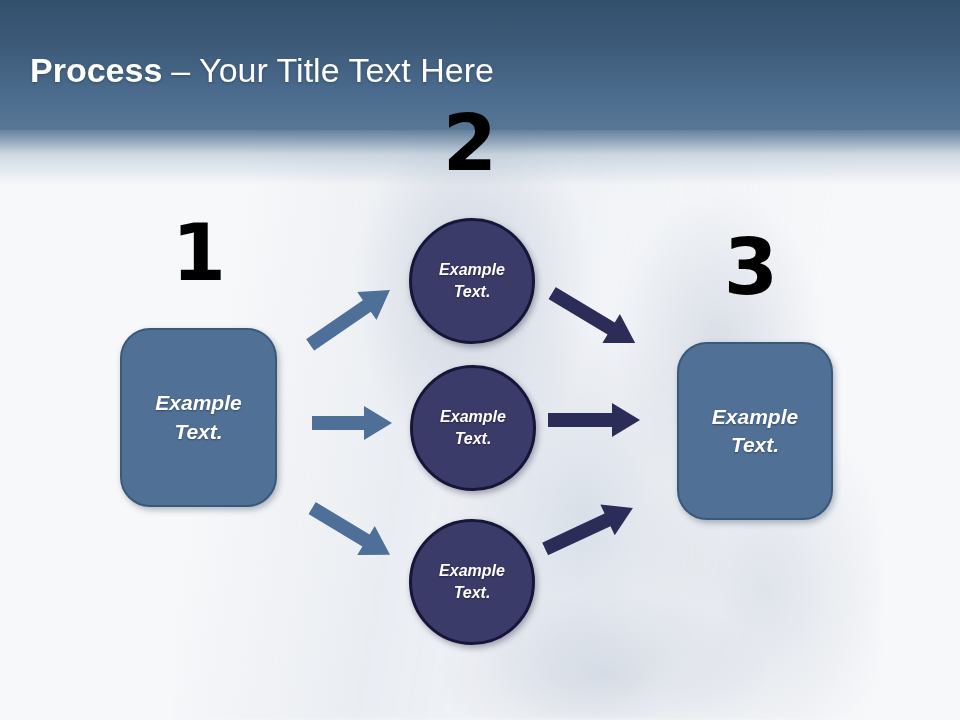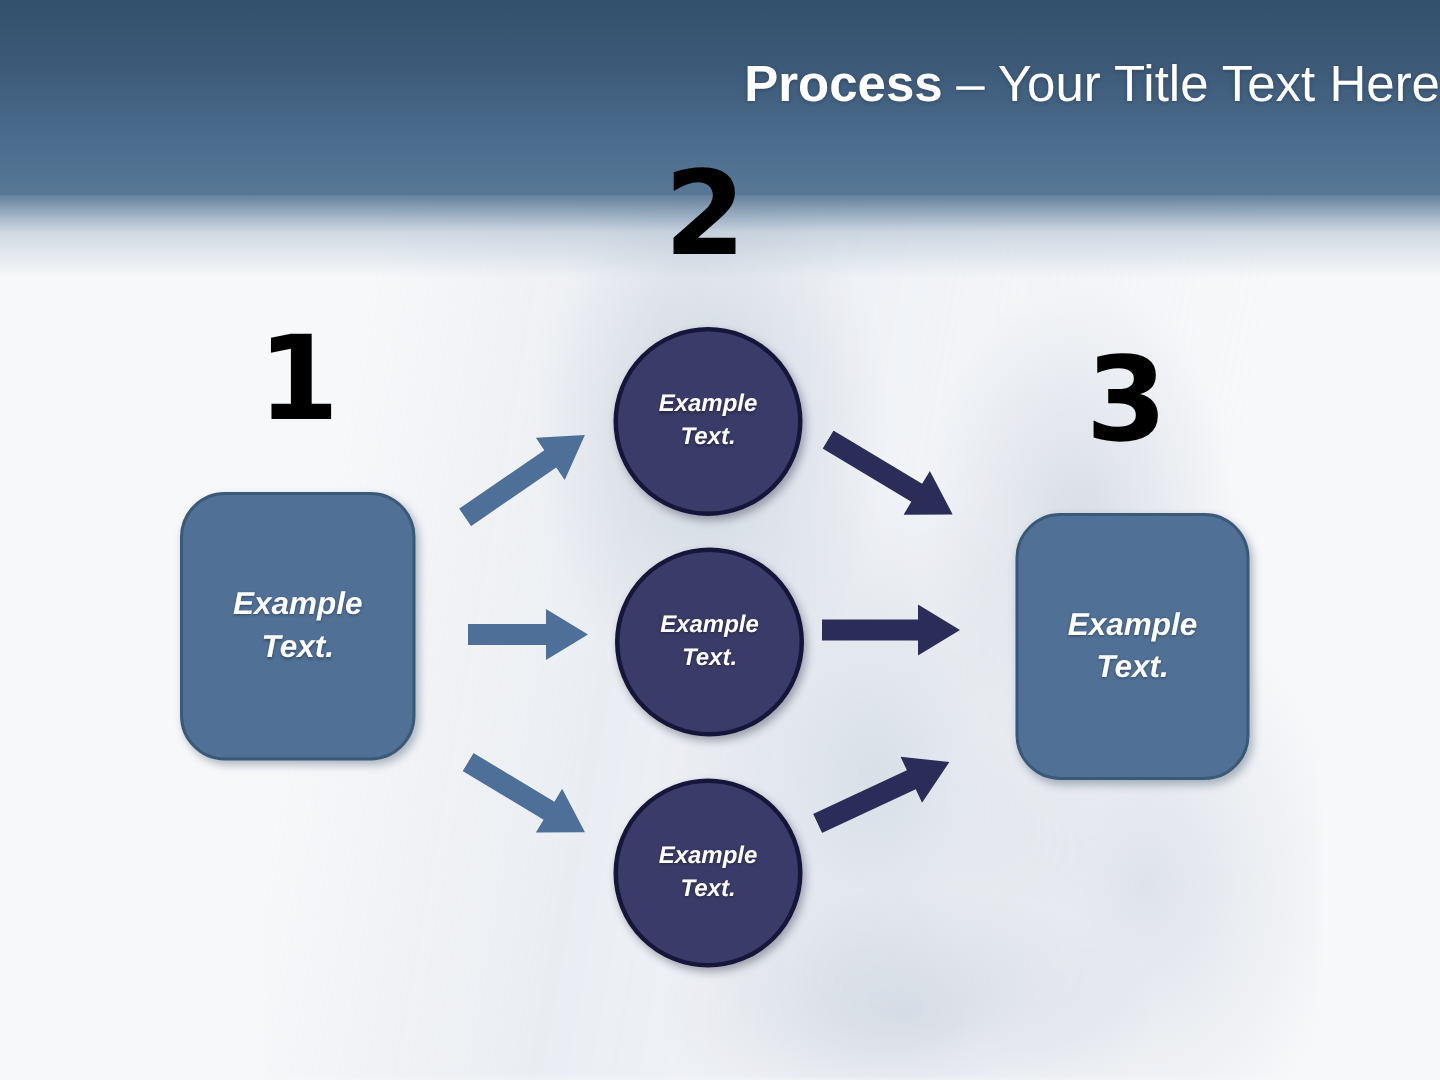--- a/index.html
+++ b/index.html
@@ -29,22 +29,22 @@
   .header {
     position: absolute; left: 0; top: 0; width: 960px; height: 130px; z-index: 2;
     background: linear-gradient(180deg, #32506c 0%, #3d5a78 35%, #4a6b8d 70%, #587795 100%);
   }
   .header-fade {
     position: absolute; left: 0; top: 130px; width: 960px; height: 55px; z-index: 2;
     background: linear-gradient(180deg, rgba(88,119,149,0.92) 0%, rgba(160,180,200,0.45) 45%, rgba(247,248,250,0) 100%);
   }
 
   .title {
-    position: absolute; left: 30px; right: 0; top: 36px; z-index: 5;
-    text-align: right; color: #ffffff; font-size: 34px; line-height: 1.2;
+    position: absolute; left: 30px; right: 0; top: 50px; z-index: 5;
+    text-align: left; color: #ffffff; font-size: 34px; line-height: 1.2;
     text-shadow: 0 1px 3px rgba(0,0,0,0.25);
   }
   .title .t-bold { font-weight: 700; margin-right: 9px; }
   .title .t-rest { font-weight: 400; }
 
   
   .num {
     position: absolute; z-index: 4;
     font-family: "DejaVu Sans", sans-serif;
     font-weight: 700; font-size: 78px; line-height: 78px; color: #000000;

